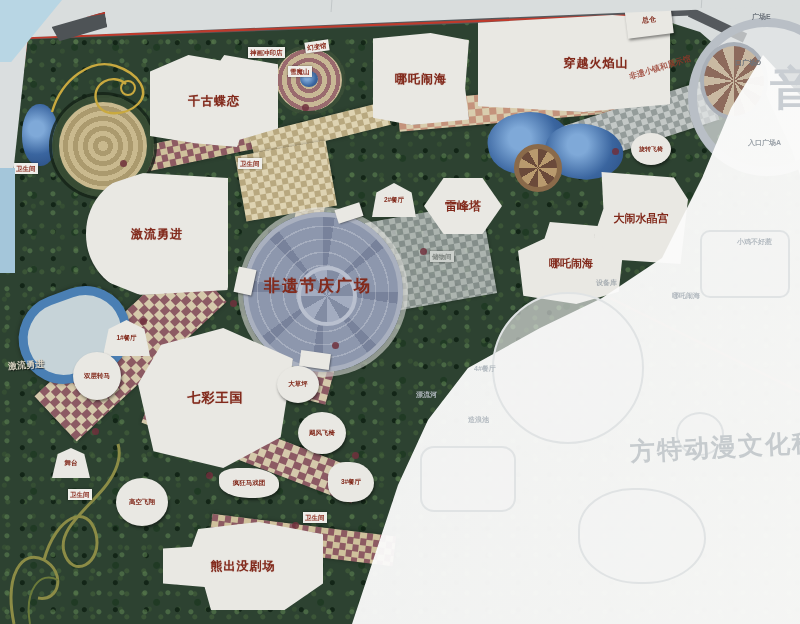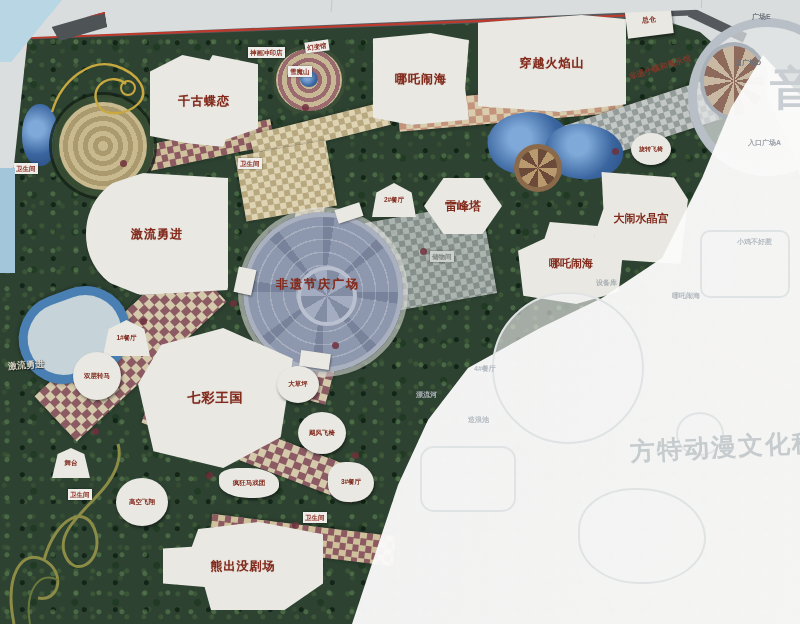--- a/index.html
+++ b/index.html
@@ -136,29 +136,29 @@
     <path d="M30,624 C24,590 40,570 58,580" fill="none" stroke="#6b7a3a" stroke-width="2"></path>
     <line x1="610" y1="298" x2="800" y2="392" stroke="rgba(178,72,60,.5)" stroke-width="2.5"></line>
   </svg>
 
   <div class="abs" style="left:120px;top:160px;width:7px;height:7px;border-radius:50%;background:rgba(112,48,60,.85);
        box-shadow:130px -42px 0 rgba(112,48,60,.85),182px -56px 0 rgba(112,48,60,.85),20px 158px 0 rgba(112,48,60,.85),
        110px 140px 0 rgba(112,48,60,.85),212px 182px 0 rgba(112,48,60,.85),300px 88px 0 rgba(112,48,60,.85),
        492px -12px 0 rgba(112,48,60,.85),540px 32px 0 rgba(112,48,60,.85),-28px 268px 0 rgba(112,48,60,.85),
        86px 312px 0 rgba(112,48,60,.85),172px 362px 0 rgba(112,48,60,.85),232px 292px 0 rgba(112,48,60,.85),310px 92px 0 rgba(112,48,60,.85);"></div>
 
-  <div class="abs bldg lbl-major" style="left:150px;top:55px;width:108px;height:92px;clip-path:polygon(0 18%,30% 0,55% 6%,58% 0,100% 10%,100% 80%,70% 92%,68% 100%,35% 96%,0 88%);">
+  <div class="abs bldg lbl-major" style="left:150px;top:55px;width:128px;height:92px;clip-path:polygon(0 18%,30% 0,55% 6%,58% 0,100% 10%,100% 80%,70% 92%,68% 100%,35% 96%,0 88%);">
       <span>千古蝶恋</span>
     </div>
 
   <div class="abs bldg lbl-major" style="left:373px;top:33px;width:96px;height:92px;clip-path:polygon(0 6%,60% 0,100% 8%,96% 60%,100% 94%,40% 100%,0 92%);">
       <span>哪吒闹海</span>
     </div>
 
-  <div class="abs bldg lbl-major" style="left:478px;top:15px;width:148px;height:97px;clip-path:polygon(0 8%,70% 0,100% 4%,100% 92%,55% 100%,0 94%);">
+  <div class="abs bldg lbl-major" style="left:478px;top:15px;width:148px;height:97px;clip-path:polygon(0 8%,70% 0,100% 4%,100% 92%,55% 100%,0 94%);padding-left:44px;">
       <span>穿越火焰山</span>
     </div>
 
   <div class="abs bldg" style="left:626px;top:4px;width:46px;height:32px;transform:rotate(-7deg);font-size:7px;">
       <span>总仓</span>
     </div>
 
 
   <div class="abs bldg lbl-major" style="left:86px;top:173px;width:142px;height:122px;border-radius:60px 5px 8px 60px/60px 5px 8px 60px;clip-path:polygon(0 30%,14% 10%,40% 0,100% 4%,100% 96%,38% 100%,12% 88%,0 68%);">
       <span>激流勇进</span>
@@ -250,15 +250,15 @@
   <div class="abs wm" style="left:770px;top:58px;font-size:46px;color:#c9ced3;"><span>音</span></div>
 
   <div class="abs margin-top"></div>
   <div class="abs margin-left"></div>
   <div class="abs sky1"></div>
   <div class="abs sky2"></div>
   <div class="abs corner-dark"></div>
   <div class="abs seam" style="left:331px;top:0;height:12px;transform:rotate(4deg);"></div>
   <div class="abs seam" style="left:701px;top:0;height:8px;transform:rotate(4deg);"></div>
 
-  <div class="abs" style="left:253px;top:276px;width:130px;text-align:center;font-size:12px;font-weight:700;color:#822a1c;letter-spacing:2px;text-shadow:0 0 1px rgba(130,42,28,.45);"><span>非遗节庆广场</span></div>
+  <div class="abs" style="left:253px;top:276px;width:130px;text-align:center;font-size:16px;font-weight:700;color:#822a1c;letter-spacing:2px;text-shadow:0 0 1px rgba(130,42,28,.45);"><span>非遗节庆广场</span></div>
 
 </div>
 
 </body></html>

